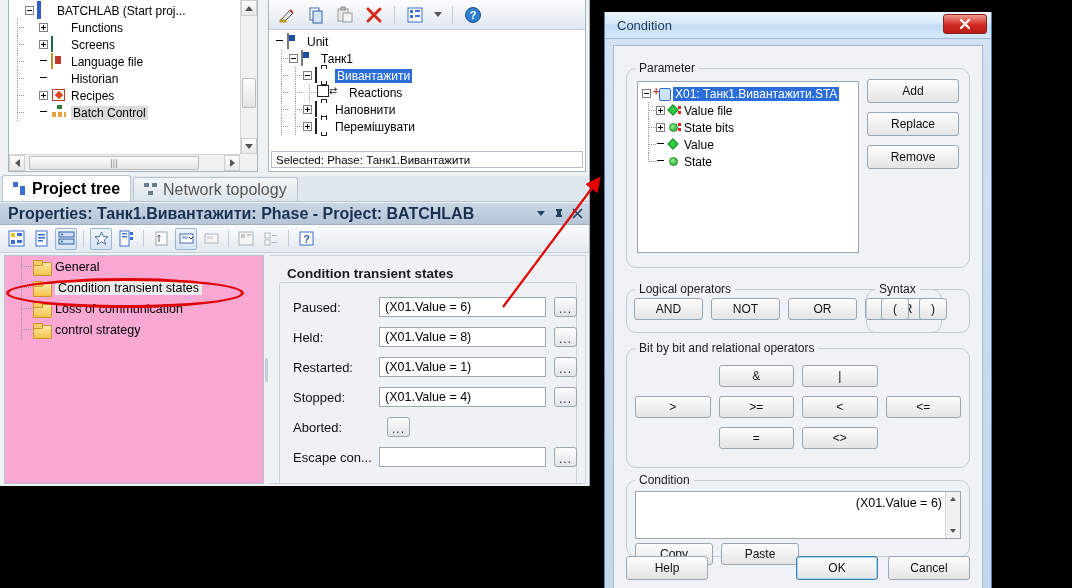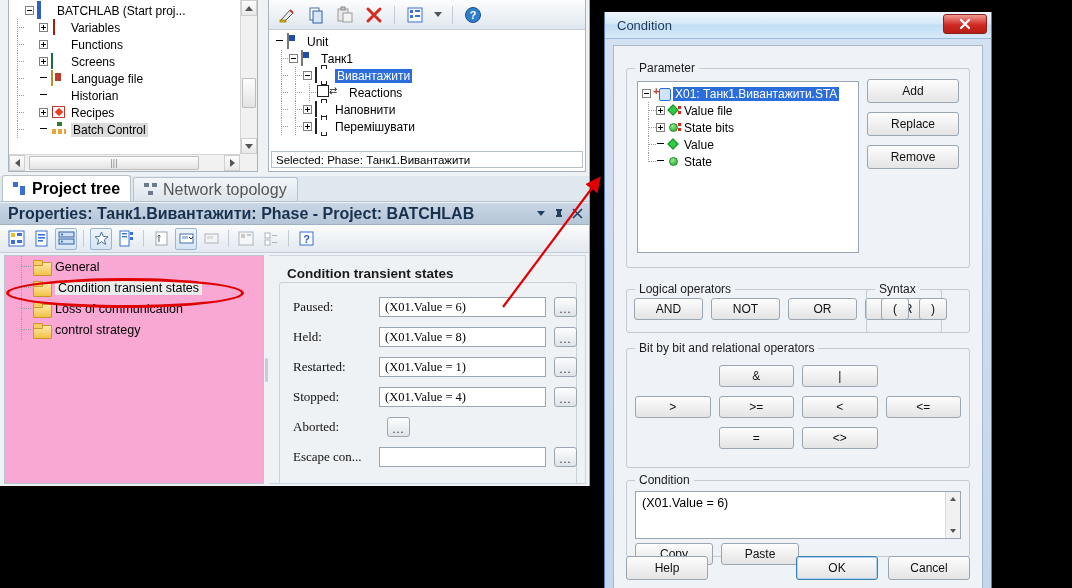--- a/index.html
+++ b/index.html
@@ -220,21 +220,21 @@
     border:1px solid #ccd4dc; border-left:none; overflow:hidden;
   }
   #cts-group {
     position:absolute; left:10px; top:26px; right:8px; bottom:-10px;
     border:1px solid #c8d0d8; border-radius:3px;
   }
   #cts-legend {
     position:absolute; left:14px; top:10px; font-size:13.5px; font-weight:bold; color:#1a1a1a;
     background:#eef2f5; padding:0 4px; z-index:3;
   }
-  .field-row{display:flex;align-items:center;height:30px;padding-left:14px;font-family:Liberation Serif, serif;}
+  .field-row{display:flex;align-items:center;height:30px;padding-left:14px;}
   .field-label{width:86px;font-size:13px;color:#111;}
   .field-input{
     flex:1; height:20px; background:#fff; border:1px solid #9aa6b2;
     font-size:12.5px; display:flex; align-items:center; padding-left:5px; color:#000;
     max-width:176px;
   }
   .ellipsis-btn{
     width:23px;height:20px;margin-left:8px;
     background:linear-gradient(#fdfdfd,#dfe4e9);
     border:1px solid #9aa6b2; border-radius:3px;
@@ -263,21 +263,21 @@
     border:1px solid #8c2119; border-radius:3px;
     display:flex;align-items:center;justify-content:center;
     color:#fff; font-size:12px; font-weight:bold;
     text-shadow:0 1px 1px rgba(0,0,0,.5);
   }
   #cond-inner{
     position:absolute; left:8px; top:33px; right:8px; bottom:8px;
     background:#eff3f7; border:1px solid #a9b8c8;
   }
   .grp{
-    position:absolute; border:1px solid #c3ccd5; border-radius:3px;
+    position:absolute; border:1px solid #c3ccd5; border-radius:10px;text-align:right;
   }
   .grp-legend{
     position:absolute; top:-8px; left:8px; background:#eff3f7;
     padding:0 4px; font-size:12px; color:#1a1a1a;
   }
   #param-grp{left:12px; top:22px; right:12px; height:200px;}
   #param-tree{
     position:absolute; left:10px; top:12px; width:calc(100% - 120px); height:172px;
     background:#fff; border:1px solid #9aa6b2; overflow:hidden; padding-top:3px;
   }
@@ -363,27 +363,20 @@
 
   <div id="left-app">
 
     <div id="project-tree-panel">
       <div id="project-tree-scroll">
           <div class="tnode">
             <span class="guide"></span>
             <span class="expander"></span>
             <span class="ticon"><span class="ic-proj"></span></span>
             <span class="tlabel">BATCHLAB (Start proj...</span>
-          </div>
-          <div class="tnode">
-            <span class="guide dots"></span>
-            <span class="guide"></span>
-            <span class="expander plus"></span>
-            <span class="ticon"><span class="ic-diamond"></span></span>
-            <span class="tlabel">Variables</span>
           </div>
           <div class="tnode">
             <span class="guide dots"></span>
             <span class="guide"></span>
             <span class="expander plus"></span>
             <span class="ticon"><span class="ic-func"></span></span>
             <span class="tlabel">Functions</span>
           </div>
           <div class="tnode">
             <span class="guide dots"></span>

